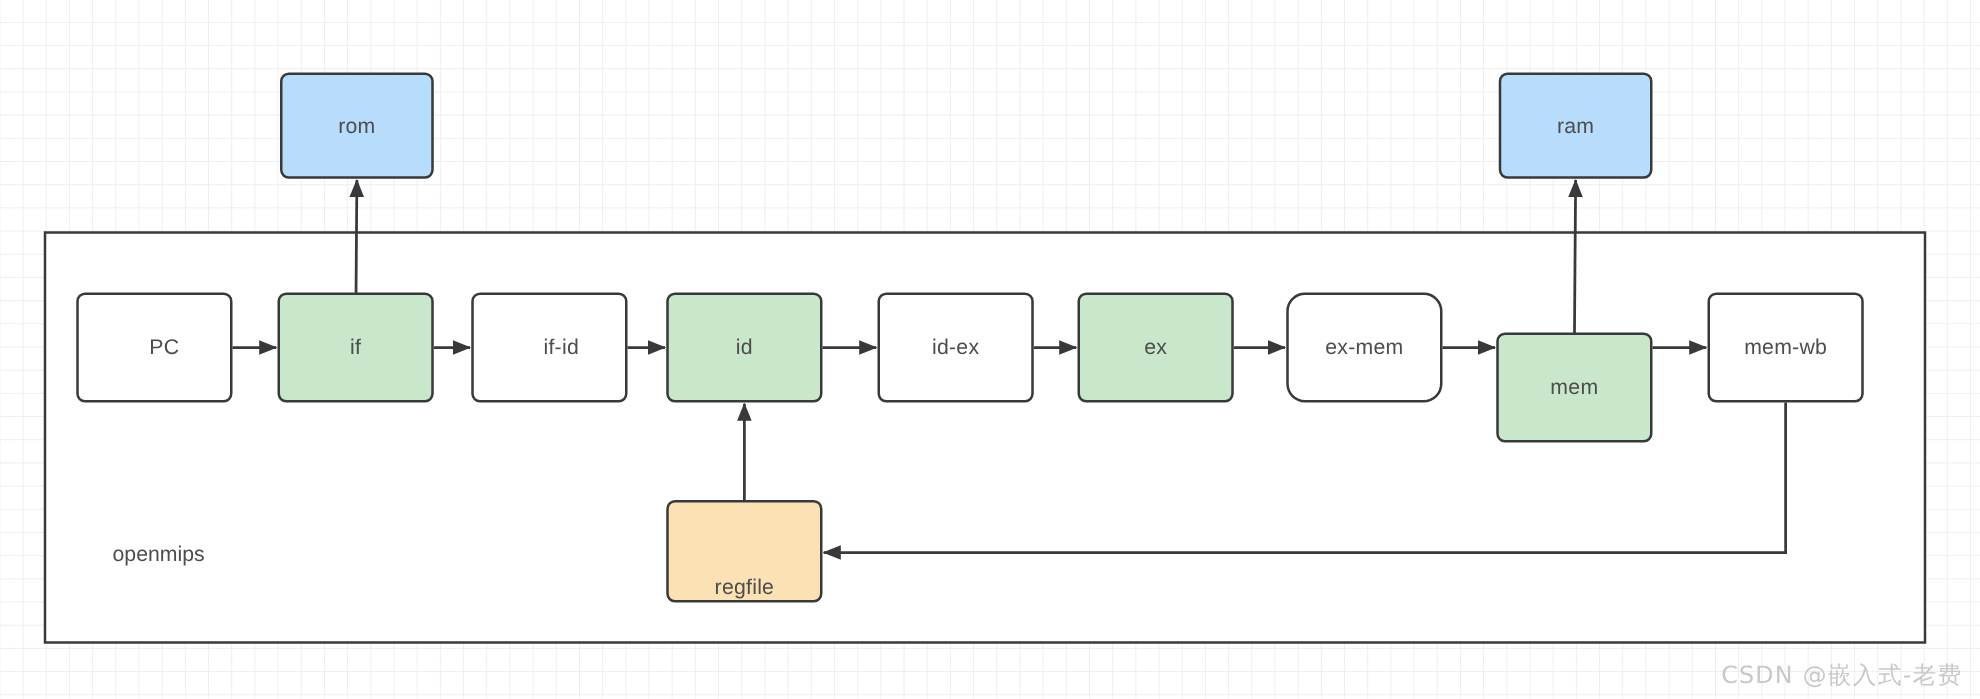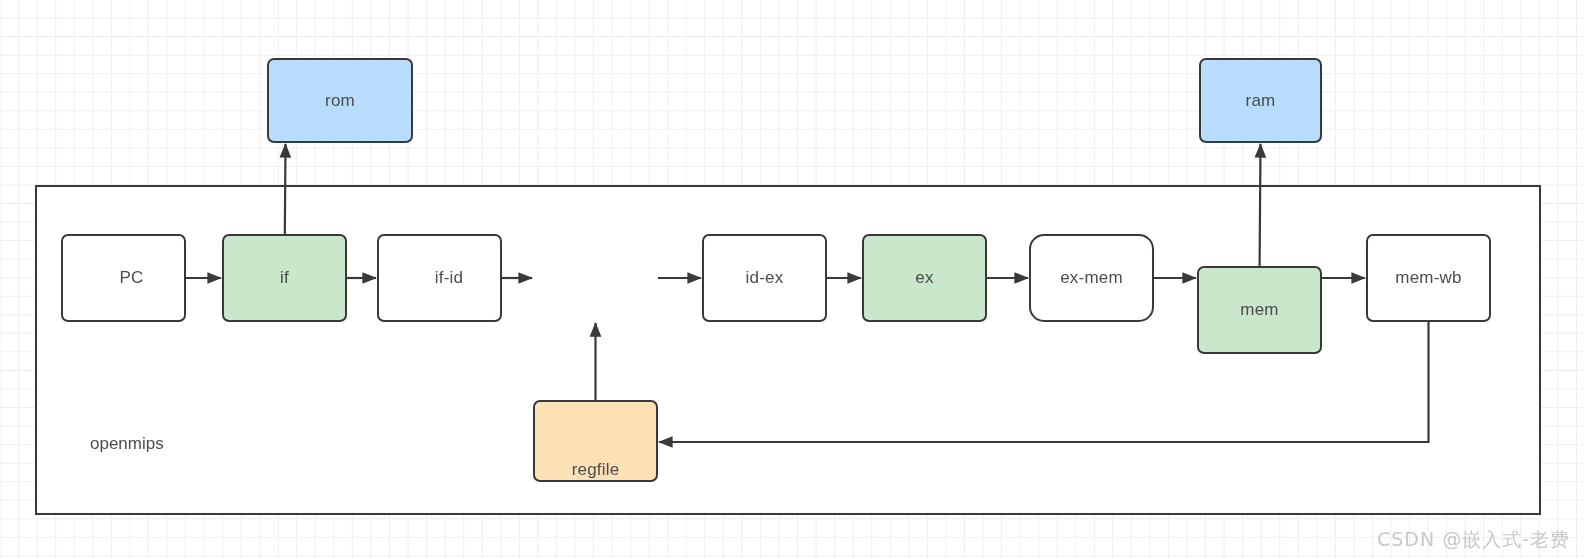--- a/index.html
+++ b/index.html
@@ -99,34 +99,37 @@
         <path d="M 1322 278 L 1365 278" marker-end="url(#arrowhead)"></path>
         <path d="M 284.5 278 L 285.5 144" marker-end="url(#arrowhead)"></path>
         <path d="M 1259.5 278 L 1260.5 144" marker-end="url(#arrowhead)"></path>
         <path d="M 595.5 441 L 595.5 323" marker-end="url(#arrowhead)"></path>
         <path d="M 1428.5 322 L 1428.5 442 L 659 442" marker-end="url(#arrowhead)"></path>
       </g>
   </svg>
 
   <div class="watermark">CSDN @嵌入式-老费</div>
 
-<div class="node blue" style="left: 224px; top: 58px; width: 146px; height: 85px; margin-left: 43px;">
+<div class="node blue" style="left: 224px; top: 58px; width: 123px; height: 85px;">
       <span>rom</span>
     </div>
     <div class="node blue" style="left: 1199px; top: 58px; width: 123px; height: 85px;">
       <span>ram</span>
     </div>
     <div class="node plain" style="left: 61px; top: 234px; width: 125px; height: 88px; padding-left: 16px;">
       <span>PC</span>
     </div>
     <div class="node green" style="left: 222px; top: 234px; width: 125px; height: 88px;">
       <span>if</span>
     </div>
     <div class="node plain" style="left: 377px; top: 234px; width: 125px; height: 88px; padding-left: 19px;">
       <span>if-id</span>
+    </div>
+    <div class="node green" style="left: 533px; top: 234px; width: 125px; height: 88px;">
+      <span>id</span>
     </div>
     <div class="node plain" style="left: 702px; top: 234px; width: 125px; height: 88px;">
       <span>id-ex</span>
     </div>
     <div class="node green" style="left: 862px; top: 234px; width: 125px; height: 88px;">
       <span>ex</span>
     </div>
     <div class="node plain" style="left: 1029px; top: 234px; width: 125px; height: 88px; border-radius: 15px;">
       <span>ex-mem</span>
     </div>

